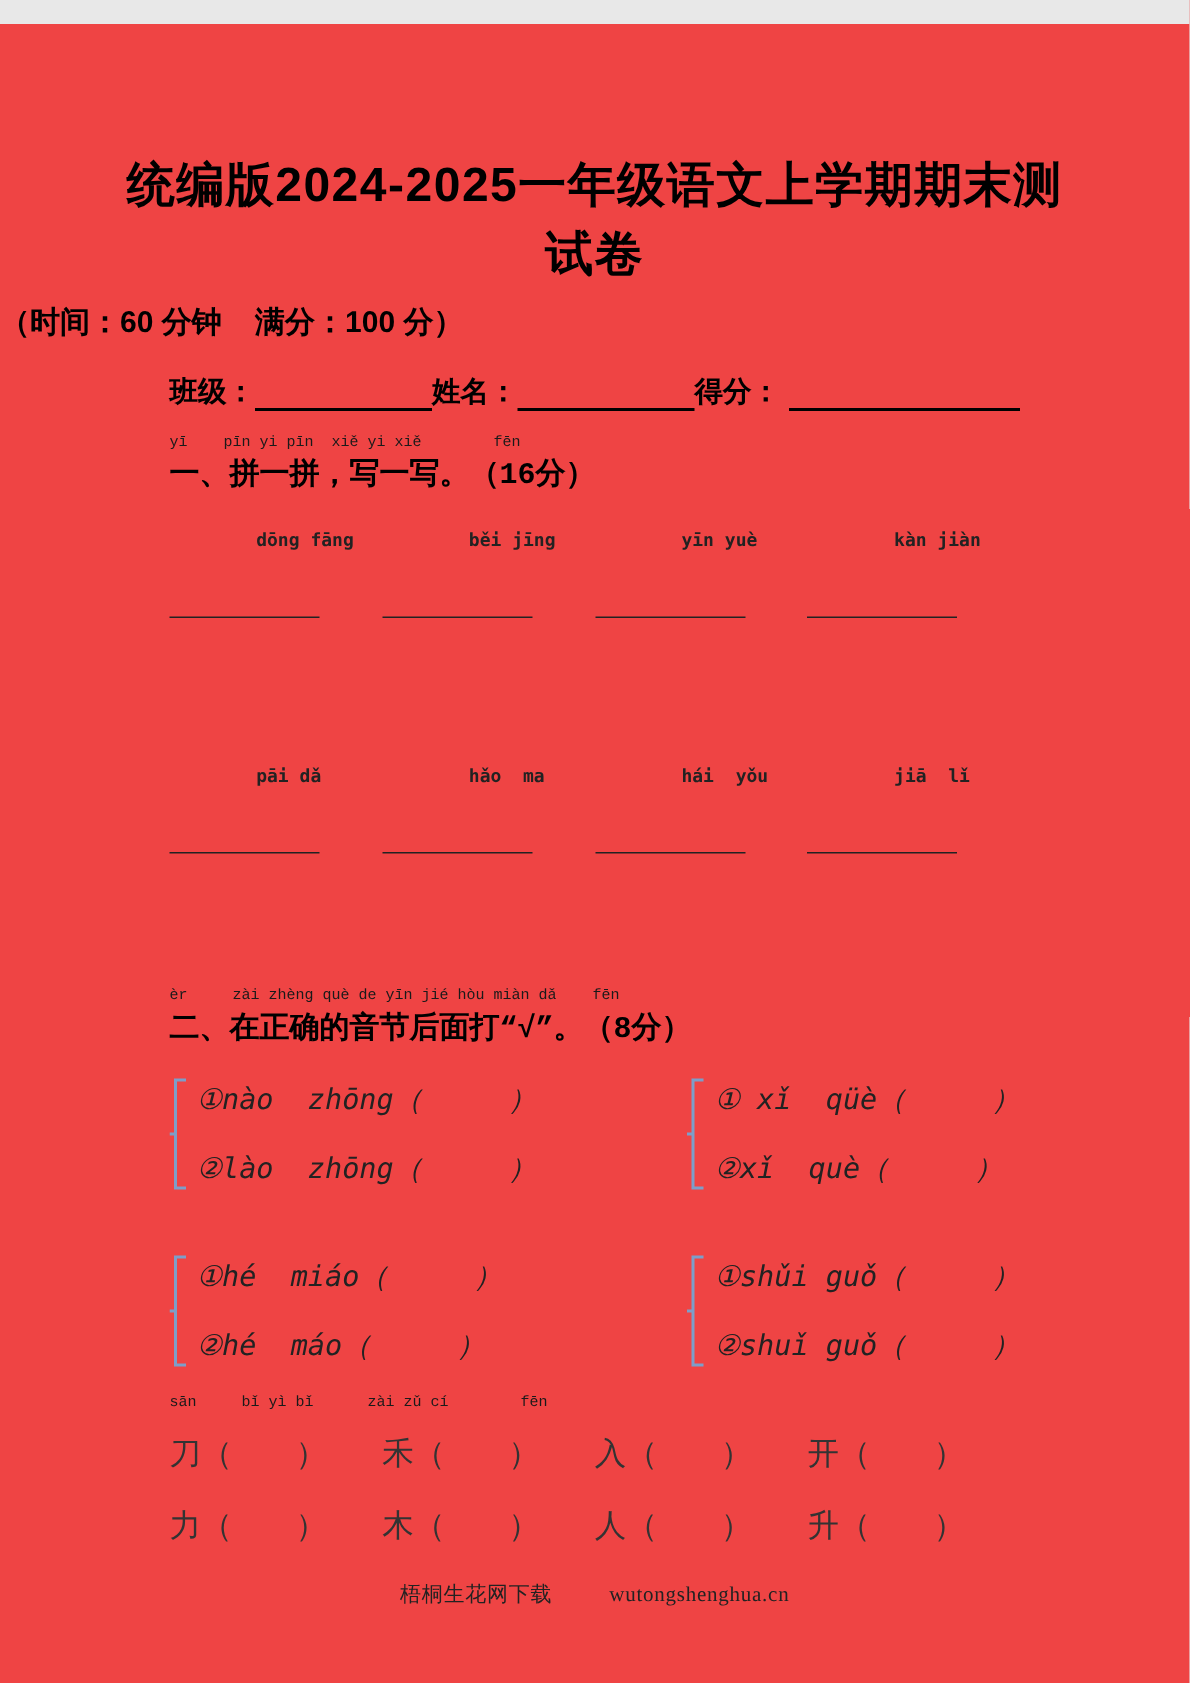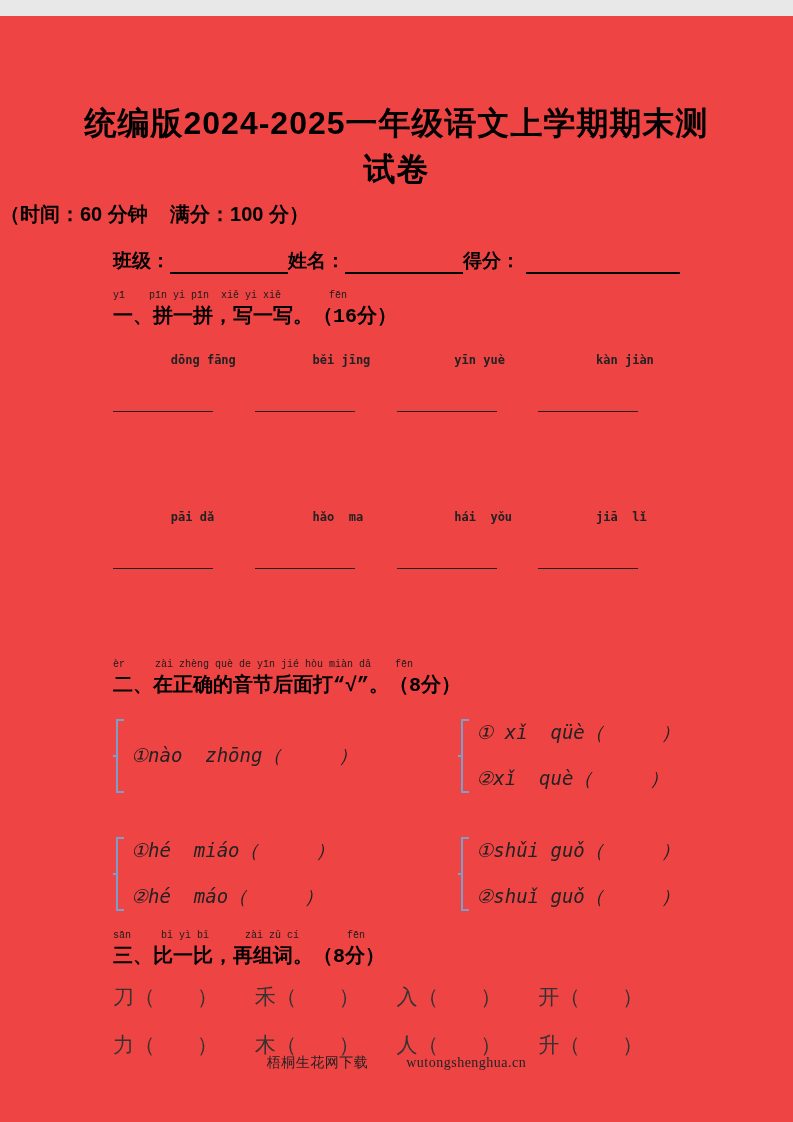--- a/index.html
+++ b/index.html
@@ -115,20 +115,21 @@
       <div class="sec-pinyin">èr     zài zhèng què de yīn jié hòu miàn dǎ    fēn</div>
       <div class="sec-title">二、在正确的音节后面打“√”。（8分）</div>
     </div>
     <div class="group-grid m-groupA">
       <div class="group">
         <svg class="brace" width="14" height="76" viewBox="0 0 14 76">
           <path d="M11 2 H4 V74 H11 M4 38 H0" fill="none" stroke="#7d9ec9" stroke-width="2"></path>
         </svg>
         <div class="opts">
           <div class="opt">①nào  zhōng（     ）</div>
+          <div class="opt">②lào  zhōng（     ）</div>
         </div>
       </div>
       <div class="group">
         <svg class="brace" width="14" height="76" viewBox="0 0 14 76">
           <path d="M11 2 H4 V74 H11 M4 38 H0" fill="none" stroke="#7d9ec9" stroke-width="2"></path>
         </svg>
         <div class="opts">
           <div class="opt">① xǐ  qüè（     ）</div>
           <div class="opt">②xǐ  què（     ）</div>
         </div>
@@ -150,21 +151,20 @@
         </svg>
         <div class="opts">
           <div class="opt">①shǔi guǒ（     ）</div>
           <div class="opt">②shuǐ guǒ（     ）</div>
         </div>
       </div>
     </div>
 
     <div class="sec m-sec3">
       <div class="sec-pinyin">sān     bǐ yì bǐ      zài zǔ cí        fēn</div>
-      <div class="sec-title">三、比一比，再组词。（8分）</div>
     </div>
     <div class="zi-row">
       <div class="zi-cell">刀（        ）</div>
       <div class="zi-cell">禾（        ）</div>
       <div class="zi-cell">入（        ）</div>
       <div class="zi-cell">开（        ）</div>
     </div>
     <div class="zi-row" style="margin-top:20px">
       <div class="zi-cell">力（        ）</div>
       <div class="zi-cell">木（        ）</div>

